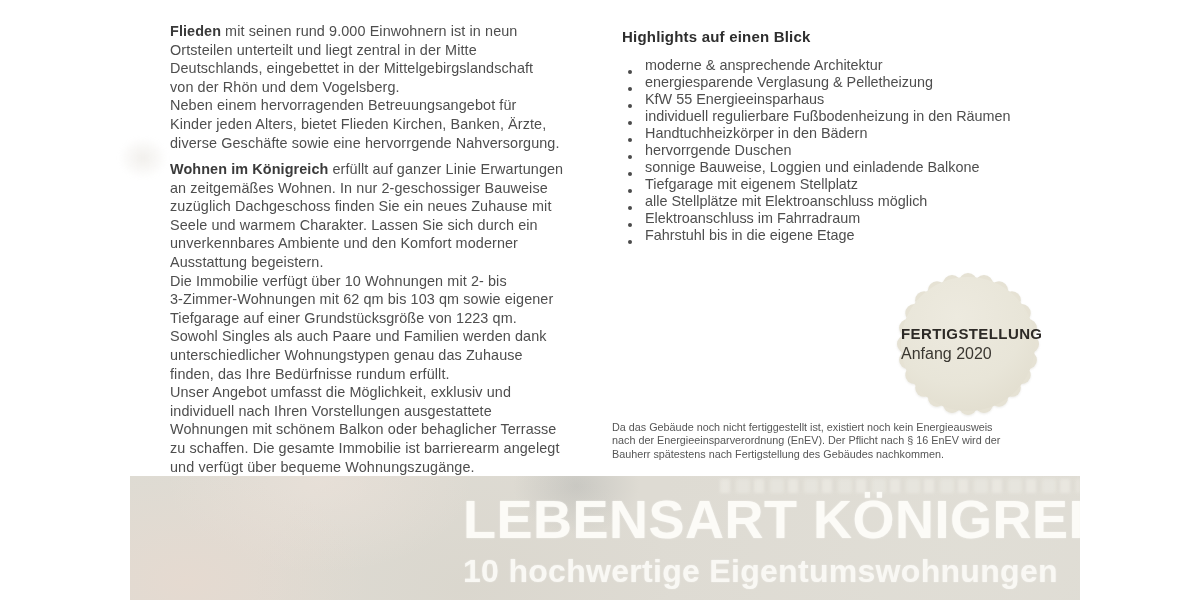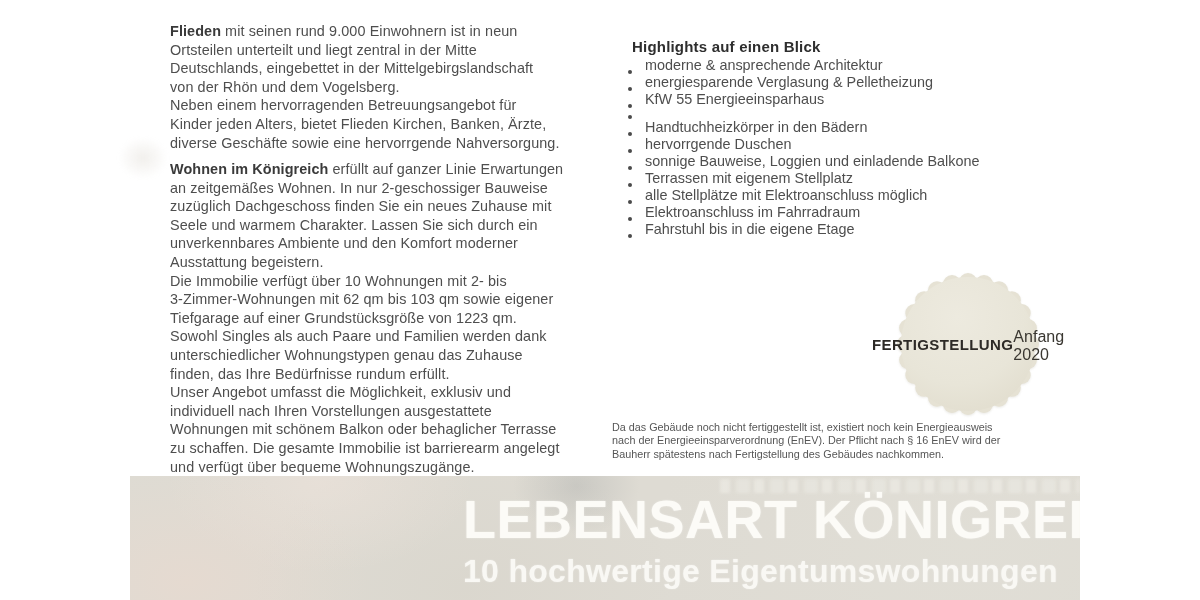--- a/index.html
+++ b/index.html
@@ -8,32 +8,32 @@
 
   
   .para{position:absolute;left:170px;width:424px;margin:0;
         font-size:14.4px;line-height:18.6px;color:#4e4e4e;
         white-space:pre-line;letter-spacing:.1px;}
   .para1{top:22px;}
   .para2{top:160px;}
   .lead{font-weight:bold;color:#3a3a3a;margin-right:4px;white-space:normal;}
 
   
-  .hl-heading{position:absolute;left:622px;top:28px;margin:10px;
+  .hl-heading{position:absolute;left:622px;top:28px;margin:0;
               font-size:15px;font-weight:bold;color:#2e2e2e;letter-spacing:.2px;}
   .hl-list{position:absolute;left:626px;top:57px;margin:0;padding:0;list-style:none;width:420px;}
   .hl-list li{display:flex;align-items:flex-end;line-height:17px;font-size:14.4px;color:#4e4e4e;}
   .dot{flex:0 0 auto;width:4px;height:4px;border-radius:50%;background:#4a4a4a;margin:7px 13px 0 2px;}
 
   
   .badge{position:absolute;left:894px;top:270px;width:148px;height:148px;}
   .badge svg{position:absolute;inset:0;filter:drop-shadow(0 1px 1px rgba(120,112,90,.15));}
   .badge-core{position:absolute;inset:7px;border-radius:50%;
               background:radial-gradient(circle at 42% 30%, #edeadf 0%, #e8e5d8 55%, #ded9c9 100%);
-              display:flex;flex-direction:row;align-items:center;justify-content:center;}
+              display:flex;flex-direction:column;align-items:flex-start;justify-content:center;}
   .badge-line1{font-size:15px;font-weight:bold;color:#2d2a26;letter-spacing:.4px;}
   .badge-line2{font-size:16px;color:#3a3731;margin-top:3px;}
 
   
   .disclaimer{position:absolute;left:612px;top:421px;width:440px;margin:0;
               font-size:10.8px;line-height:13.4px;color:#565656;white-space:pre-line;}
 
   
   .banner{position:absolute;left:130px;top:476px;width:950px;height:124px;
           background-color:#dedbd3;
@@ -106,36 +106,37 @@
     <li>
         <span class="dot"></span>
         <span>energiesparende Verglasung &amp; Pelletheizung</span>
       </li>
     <li>
         <span class="dot"></span>
         <span>KfW 55 Energieeinsparhaus</span>
       </li>
     <li>
         <span class="dot"></span>
+        <span>individuell regulierbare Fußbodenheizung in den Räumen</span>
       </li>
     <li>
         <span class="dot"></span>
         <span>Handtuchheizkörper in den Bädern</span>
       </li>
     <li>
         <span class="dot"></span>
         <span>hervorrgende Duschen</span>
       </li>
     <li>
         <span class="dot"></span>
         <span>sonnige Bauweise, Loggien und einladende Balkone</span>
       </li>
     <li>
         <span class="dot"></span>
-        <span>Terrassen mit eigenem Stellplatz</span>
+        <span>Tiefgarage mit eigenem Stellplatz</span>
       </li>
     <li>
         <span class="dot"></span>
         <span>alle Stellplätze mit Elektroanschluss möglich</span>
       </li>
     <li>
         <span class="dot"></span>
         <span>Elektroanschluss im Fahrradraum</span>
       </li>
     <li>

